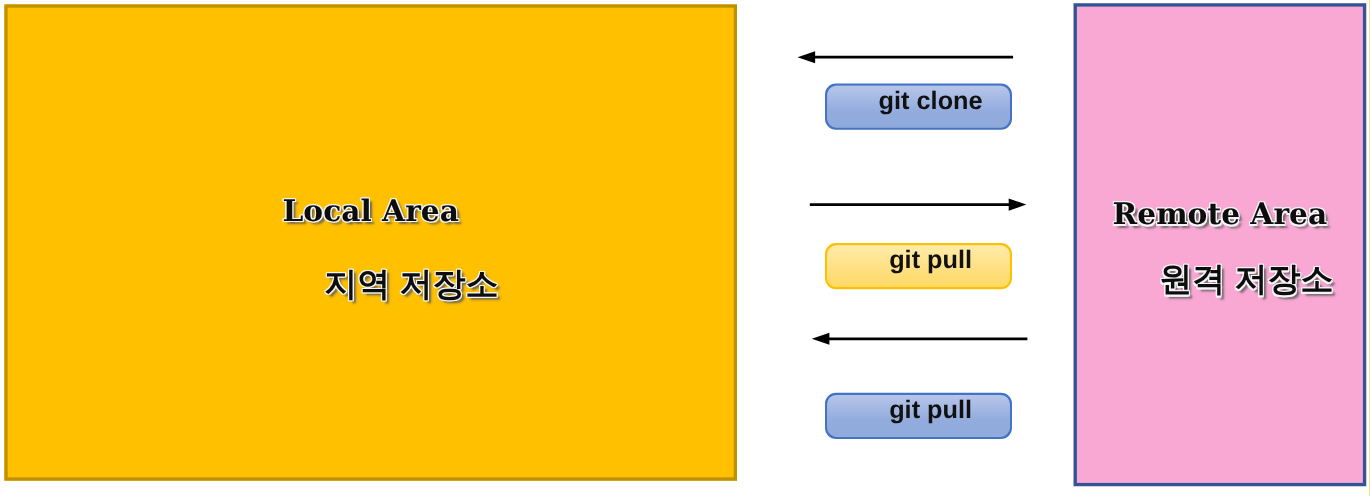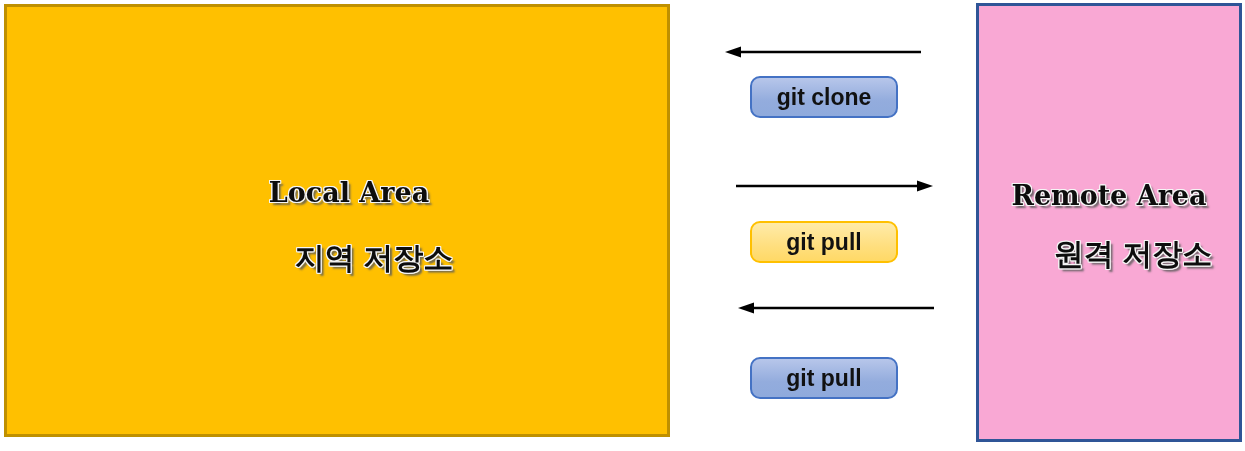--- a/index.html
+++ b/index.html
@@ -56,47 +56,47 @@
     font-weight: bold;
     font-size: 30px;
     color: #0d0d0d;
     text-shadow:
       -1px -1px 0 #f5f5f5, 1px -1px 0 #f5f5f5,
       -1px  1px 0 #f5f5f5, 1px  1px 0 #f5f5f5,
       -1px  0   0 #f5f5f5, 1px  0   0 #f5f5f5,
        0   -1px 0 #f5f5f5, 0    1px 0 #f5f5f5,
        3px 3px 2px rgba(90,90,90,0.85);
   }
-  #local-box .box-title   { top: 170px; margin-left: 12px; }
+  #local-box .box-title   { top: 170px; }
   #local-box .box-subtitle{ top: 231px; margin-left: 37px; }
   #remote-box .box-title   { top: 174px; }
   #remote-box .box-subtitle{ top: 228px; padding-left: 24px; }
 
   
   .flow-arrow {
     position: absolute;
     display: block;
   }
   #arrow-clone { left: 725px; top: 44px; }
   #arrow-push  { left: 736px; top: 178px; }
   #arrow-pull  { left: 738px; top: 300px; }
 
   
   .cmd-button {
     position: absolute;
     width: 144px; height: 38px;
     border-radius: 10px;
     display: flex;
-    align-items: center;
     justify-content: center;
     font-family: "Liberation Sans", sans-serif;
     font-weight: bold;
     font-size: 23px;
     color: #111111;
     box-sizing: content-box;
+    padding-left: 22px;
   }
   .cmd-blue {
     background: linear-gradient(180deg, #b7c6ea 0%, #93acdd 60%, #8faadc 100%);
     border: 2px solid #4472C4;
   }
   .cmd-yellow {
     background: linear-gradient(180deg, #ffeba9 0%, #ffdf7f 60%, #ffd966 100%);
     border: 2px solid #FFC000;
   }
   #btn-clone { left: 750px; top: 76px; }

